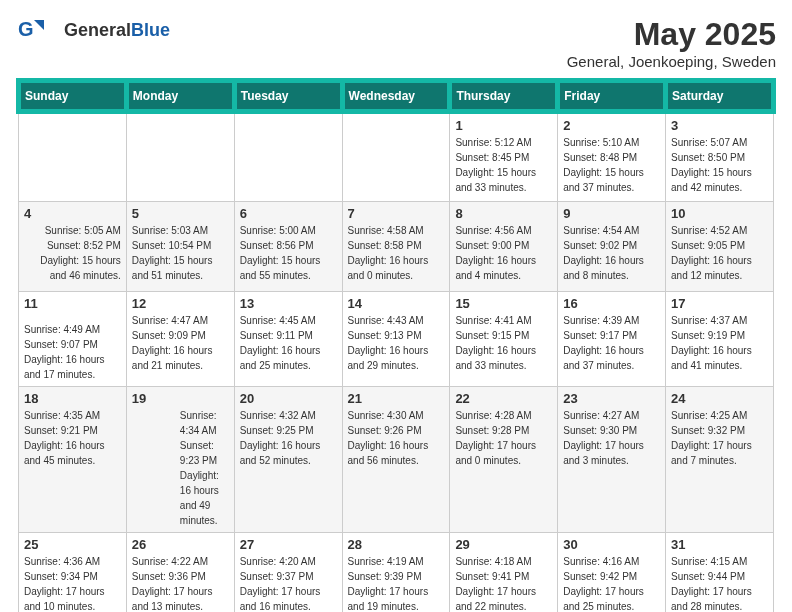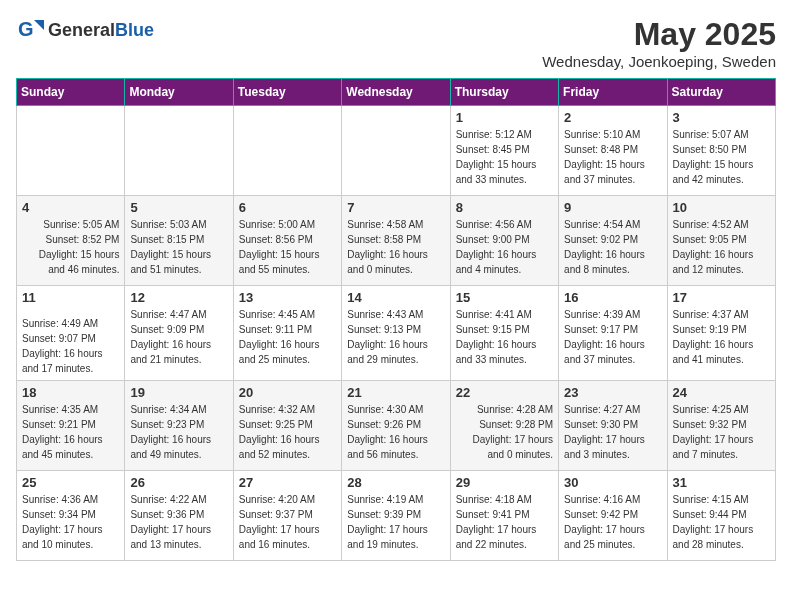--- a/index.html
+++ b/index.html
@@ -18,20 +18,21 @@
     }
     .logo {
       display: flex;
       align-items: center;
       gap: 4px;
     }
     .logo-text-general {
       font-size: 18px;
       font-weight: bold;
       color: #333;
+      margin-left: 16px;
     }
     .logo-text-blue {
       font-size: 18px;
       font-weight: bold;
       color: #1a5fa8;
     }
     .logo-icon {
       width: 28px;
       height: 28px;
     }
@@ -46,26 +47,26 @@
     .location {
       font-size: 15px;
       color: #333;
     }
     table {
       width: 100%;
       border-collapse: collapse;
       table-layout: fixed;
     }
     thead th {
-      background-color: #701a75;
+      background-color: #0f766e;
       color: #fff;
       font-size: 12px;
       font-weight: bold;
       padding: 6px 4px;
-      border: 1px solid #14b8a6;
+      border: 5px solid #14b8a6;
       text-align: left;
     }
     tbody td {
       border: 1px solid #ccc;
       vertical-align: top;
       padding: 4px 5px;
       font-size: 10.5px;
       color: #333;
       height: 90px;
       background: #fff;
@@ -97,21 +98,21 @@
       <polygon points="18,4 28,4 28,14" fill="#1a5fa8"></polygon>
     </svg>
     <div>
       <div>
         <span class="logo-text-general">General</span><span class="logo-text-blue">Blue</span>
       </div>
     </div>
   </div>
   <div class="title-block">
     <div class="month-title">May 2025</div>
-    <div class="location">Wednesday, Joenkoeping, Sweden</div>
+    <div class="location">General, Joenkoeping, Sweden</div>
   </div>
 </div>
 
 <table>
   <thead>
     <tr>
       <th>Sunday</th>
       <th>Monday</th>
       <th>Tuesday</th>
       <th>Wednesday</th>
@@ -152,21 +153,21 @@
         <td>
           <div class="day-number">4</div>
           <div class="day-info" style="white-space: pre-line; text-align: right;">Sunrise: 5:05 AM
 Sunset: 8:52 PM
 Daylight: 15 hours
 and 46 minutes.</div>
         </td>
         <td>
           <div class="day-number">5</div>
           <div class="day-info" style="white-space: pre-line;">Sunrise: 5:03 AM
-Sunset: 8:15 PM
+Sunset: 10:54 PM
 Daylight: 15 hours
 and 51 minutes.</div>
         </td>
         <td>
           <div class="day-number">6</div>
           <div class="day-info" style="white-space: pre-line;">Sunrise: 5:00 AM
 Sunset: 8:56 PM
 Daylight: 15 hours
 and 55 minutes.</div>
         </td>
@@ -253,42 +254,42 @@
       <tr>
         <td>
           <div class="day-number">18</div>
           <div class="day-info" style="white-space: pre-line;">Sunrise: 4:35 AM
 Sunset: 9:21 PM
 Daylight: 16 hours
 and 45 minutes.</div>
         </td>
         <td>
           <div class="day-number">19</div>
-          <div class="day-info" style="white-space: pre-line;">Sunrise: 4:34 AM
+          <div class="day-info" style="white-space: pre-line; margin-left: 48px;">Sunrise: 4:34 AM
 Sunset: 9:23 PM
 Daylight: 16 hours
 and 49 minutes.</div>
         </td>
         <td>
           <div class="day-number">20</div>
           <div class="day-info" style="white-space: pre-line;">Sunrise: 4:32 AM
 Sunset: 9:25 PM
 Daylight: 16 hours
 and 52 minutes.</div>
         </td>
         <td>
           <div class="day-number">21</div>
           <div class="day-info" style="white-space: pre-line;">Sunrise: 4:30 AM
 Sunset: 9:26 PM
 Daylight: 16 hours
 and 56 minutes.</div>
         </td>
         <td>
           <div class="day-number">22</div>
-          <div class="day-info" style="white-space: pre-line; text-align: right;">Sunrise: 4:28 AM
+          <div class="day-info" style="white-space: pre-line;">Sunrise: 4:28 AM
 Sunset: 9:28 PM
 Daylight: 17 hours
 and 0 minutes.</div>
         </td>
         <td>
           <div class="day-number">23</div>
           <div class="day-info" style="white-space: pre-line;">Sunrise: 4:27 AM
 Sunset: 9:30 PM
 Daylight: 17 hours
 and 3 minutes.</div>

